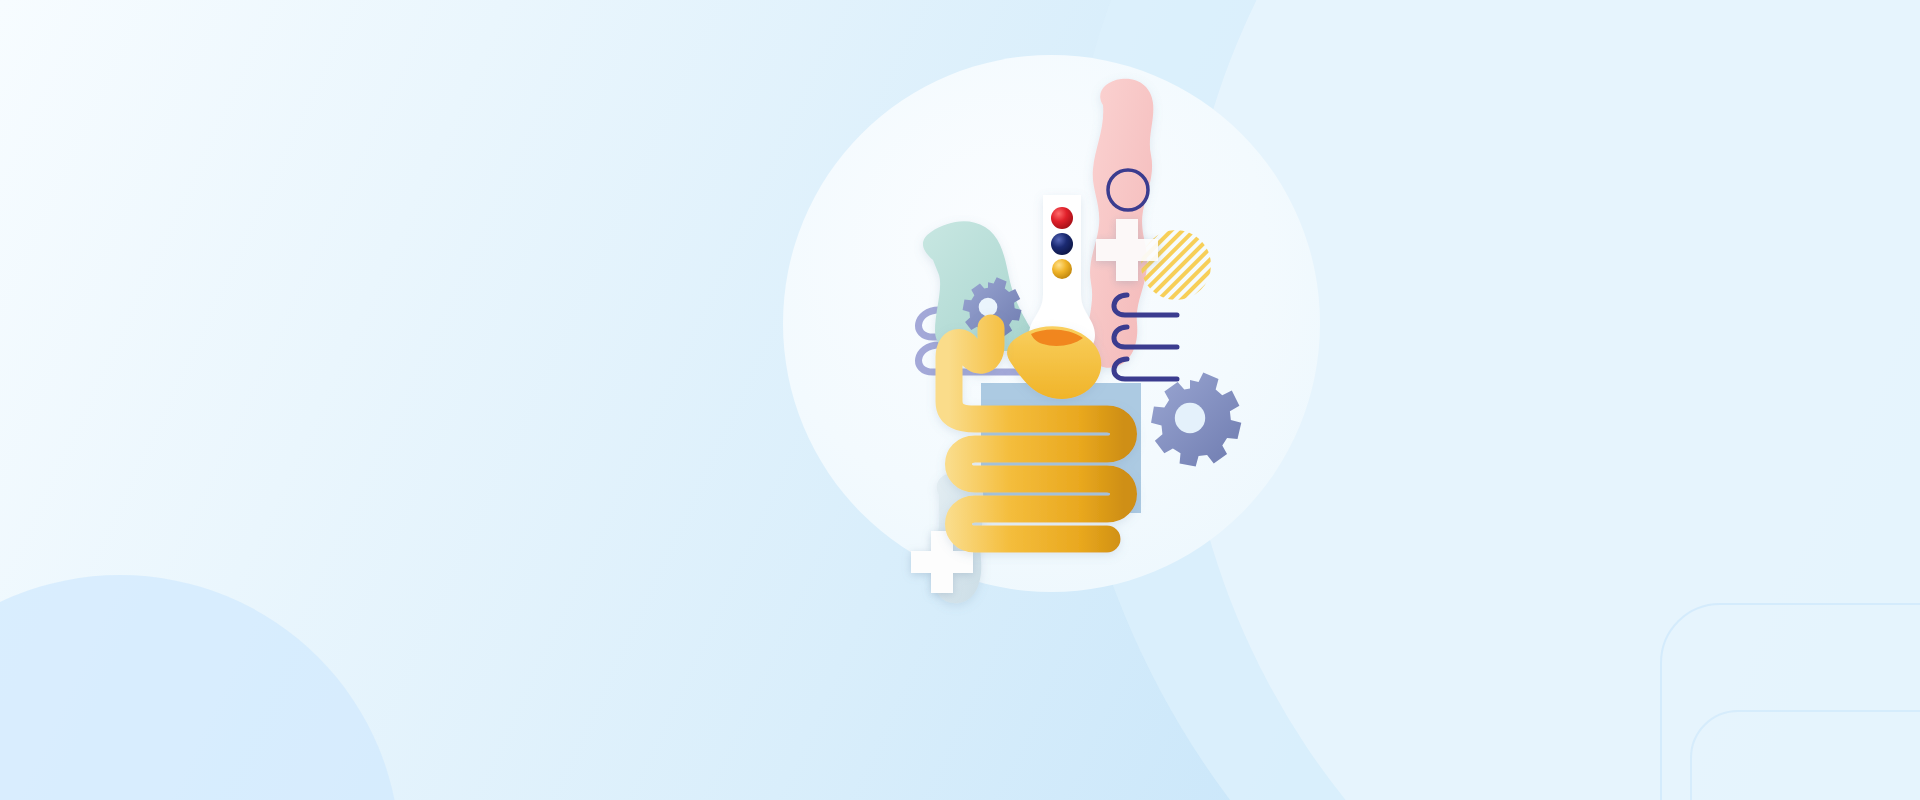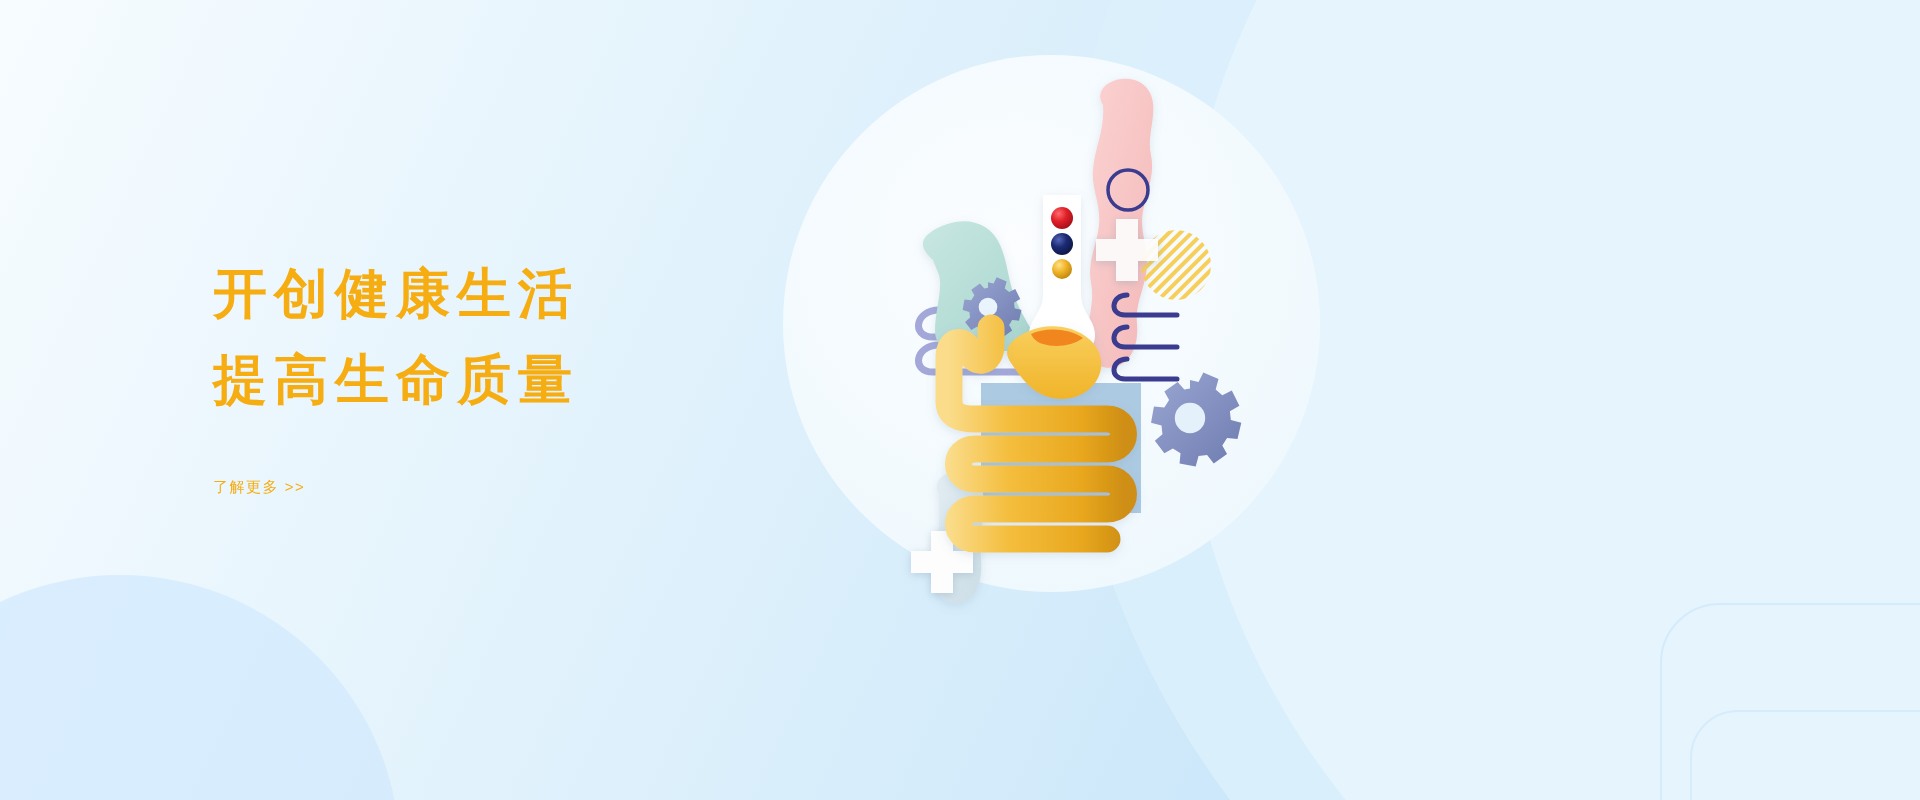--- a/index.html
+++ b/index.html
@@ -111,25 +111,20 @@
 <body>
 
 <div class="banner">
 
   <div class="bg-arc-big"></div>
   <div class="bg-arc-soft"></div>
   <div class="bg-circle-bl"></div>
   <div class="bg-rr-1"></div>
   <div class="bg-rr-2"></div>
 
-  <div class="text-block">
-    <div class="headline-line">开创健康生活</div>
-    <div class="headline-line">提高生命质量</div>
-    <a class="more-link">了解更多 &gt;&gt;</a>
-  </div>
 
   <div class="illus-wrap">
     <div class="illus-disc"></div>
 
     <svg class="illus-svg" viewBox="0 0 640 600">
       <defs>
         <linearGradient id="gPink" x1="0" y1="0" x2="1" y2="1">
           <stop offset="0" stop-color="#fbd3d2"></stop>
           <stop offset="1" stop-color="#f3b8b8"></stop>
         </linearGradient>

